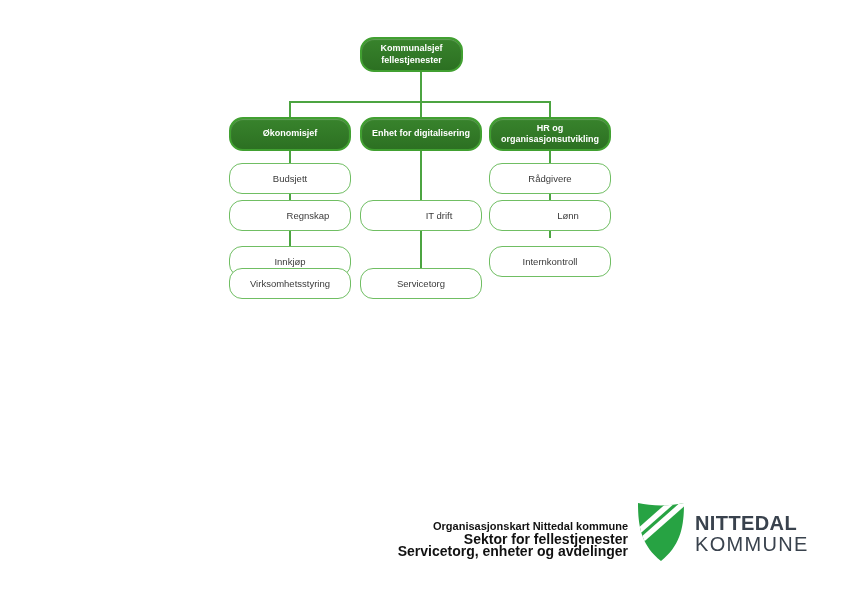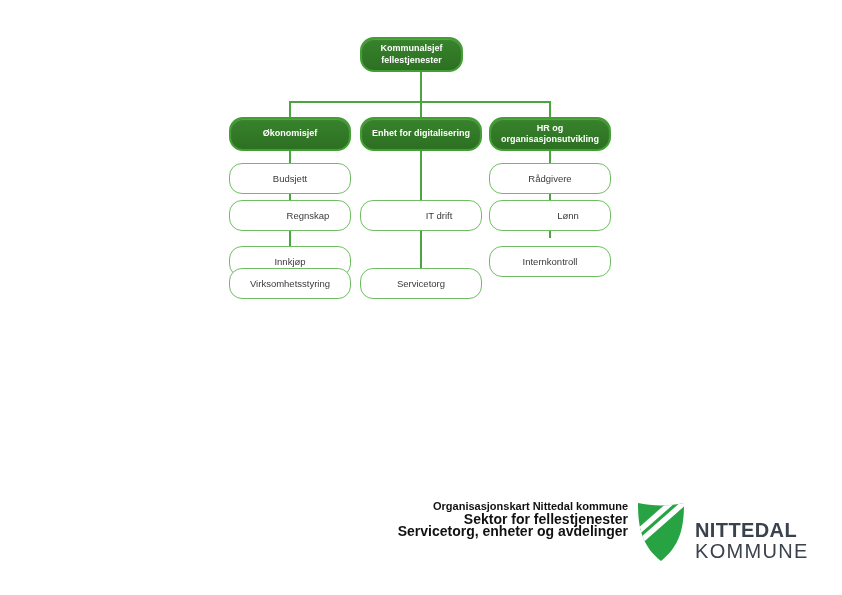--- a/index.html
+++ b/index.html
@@ -54,27 +54,27 @@
     padding:0 4px;
   }
   .root-node{left:360px;top:37px;width:103px;height:35px;}
   .head-node{top:117px;width:122px;height:34px;}
   .col1{left:229px;} .col2{left:360px;} .col3{left:489px;}
   .row1{top:163px;} .row2{top:200px;padding-left:40px;} .row3{top:246px;} .row4{top:268px;}
   .leaf-node{width:122px;height:31px;}
 
   
   .footer-info{
-    position:absolute;right:214px;top:500px;
+    position:absolute;right:214px;top:520px;
     text-align:right;color:#111111;z-index:2;
   }
   .footer-title{font-size:11px;font-weight:700;line-height:13px;}
   .footer-sub{font-size:14px;font-weight:700;line-height:12px;}
 
-  .logo{position:absolute;left:637px;top:502px;z-index:2;display:flex;align-items:flex-end;}
+  .logo{position:absolute;left:637px;top:502px;z-index:2;display:flex;align-items:center;}
   .logo-shield{width:48px;height:60px;display:block;}
   .logo-text{margin-left:10px;margin-top:3px;color:var(--logo-slate);}
   .logo-line1{font-size:20px;font-weight:700;letter-spacing:0.4px;line-height:21px;}
   .logo-line2{font-size:20px;font-weight:400;letter-spacing:1.3px;line-height:21px;}
 </style>
 </head>
 <body>
 
 <div class="page">
 

